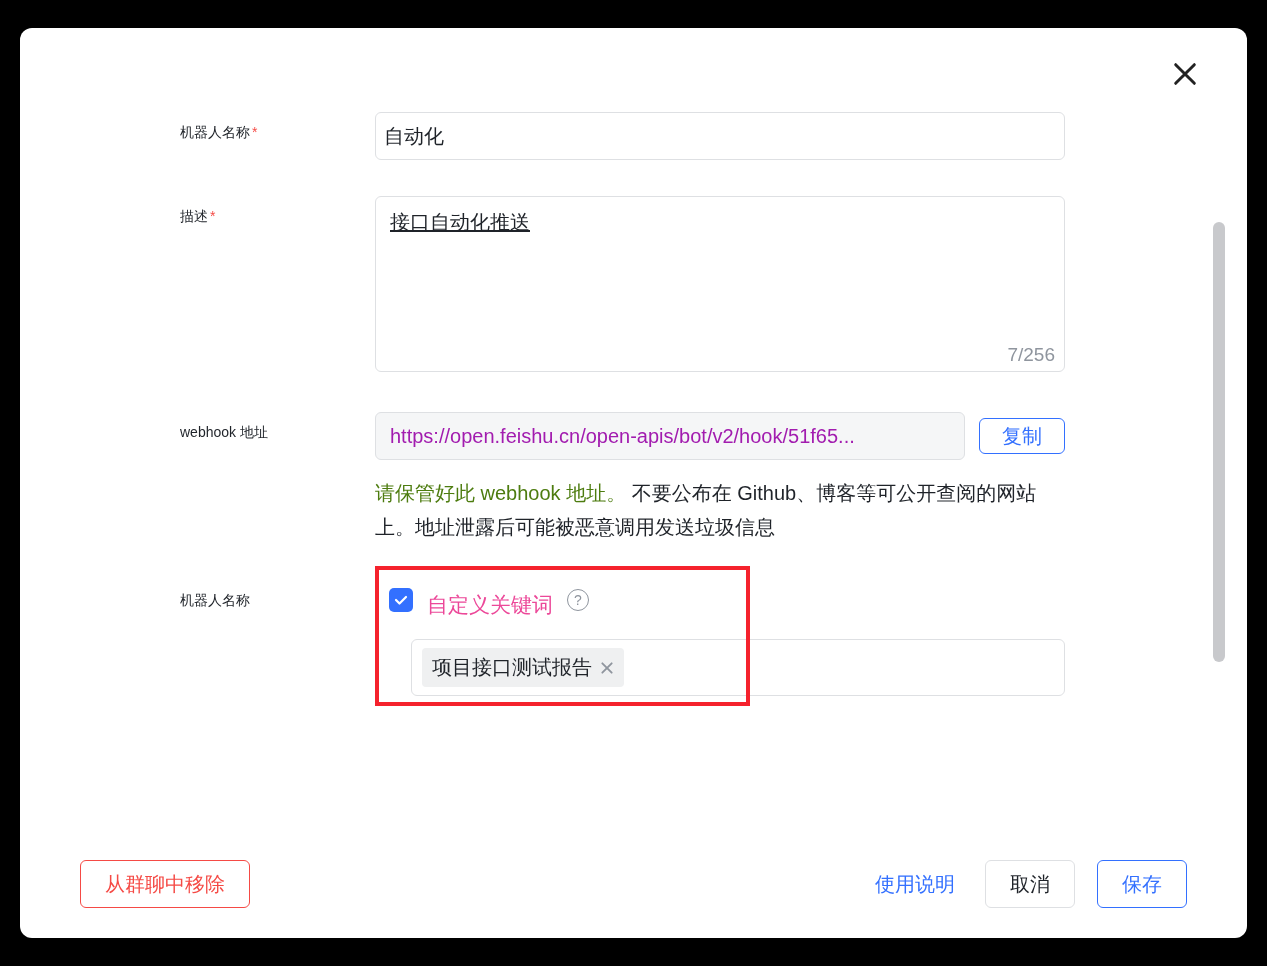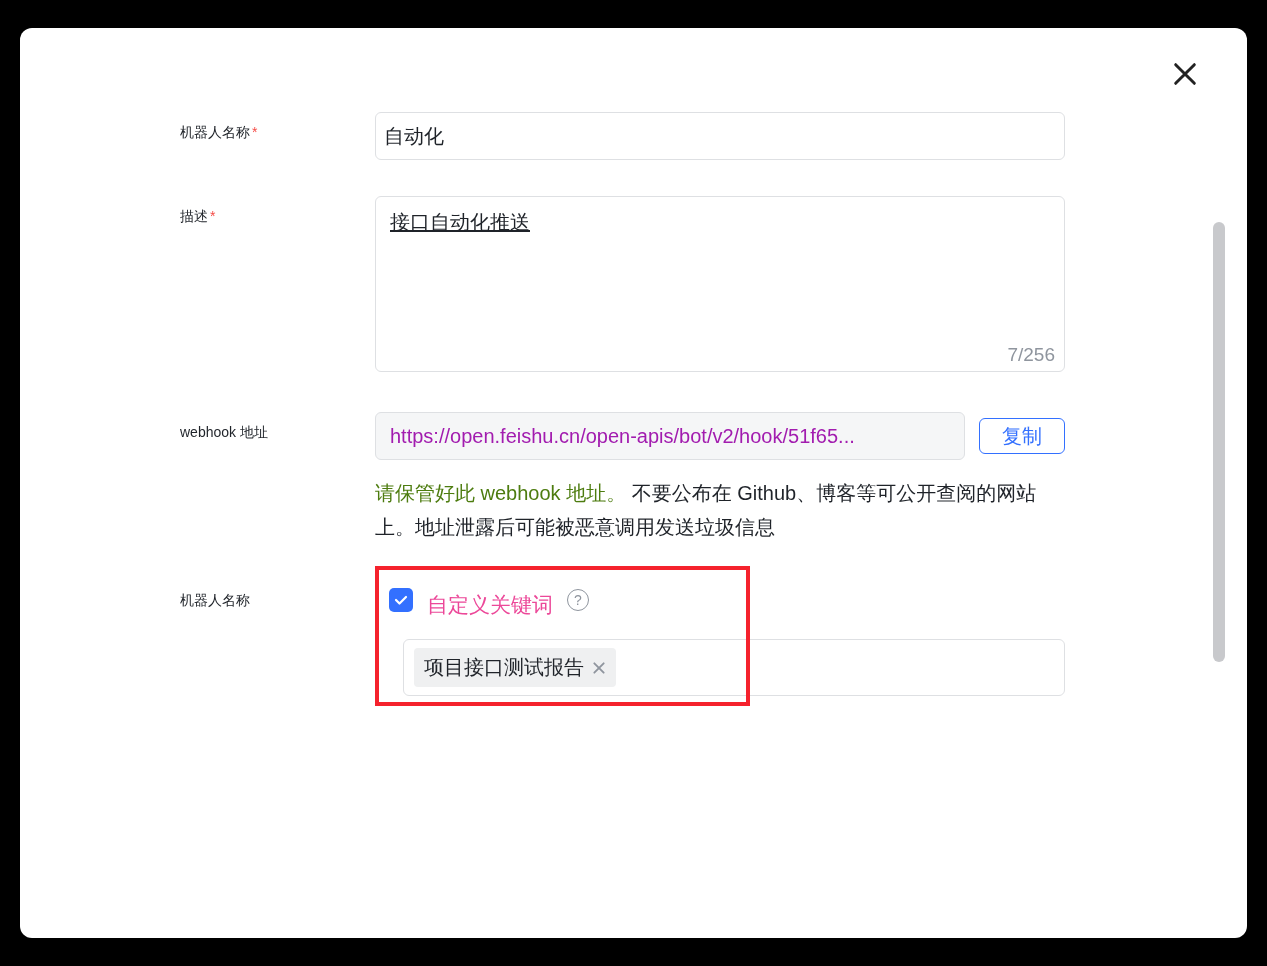--- a/index.html
+++ b/index.html
@@ -160,21 +160,21 @@
   border-radius: 50%;
   color: #8f959e;
   display: flex;
   align-items: center;
   justify-content: center;
   font-size: 14px;
   cursor: pointer;
 }
 .tag-row {
   margin-top: 20px;
-  margin-left: 28px;
+  margin-left: 36px;
   border: 1px solid #dee0e3;
   border-radius: 6px;
   padding: 8px 10px;
   min-height: 52px;
   display: flex;
   align-items: center;
   font-family: Liberation Mono, monospace;
 }
 .tag {
   display: inline-flex;
@@ -309,14 +309,24 @@
                 </svg>
             </span>
           </div>
         </div>
       </div>
     </div>
 
     <div class="scrollbar"></div>
   </div>
 
+  <div class="footer">
+    <div class="footer-left">
+      <button class="btn btn-danger">从群聊中移除</button>
+    </div>
+    <div class="footer-right">
+      <button class="btn btn-link">使用说明</button>
+      <button class="btn btn-default">取消</button>
+      <button class="btn btn-primary">保存</button>
+    </div>
+  </div>
 
 </div>
 
 </body></html>

